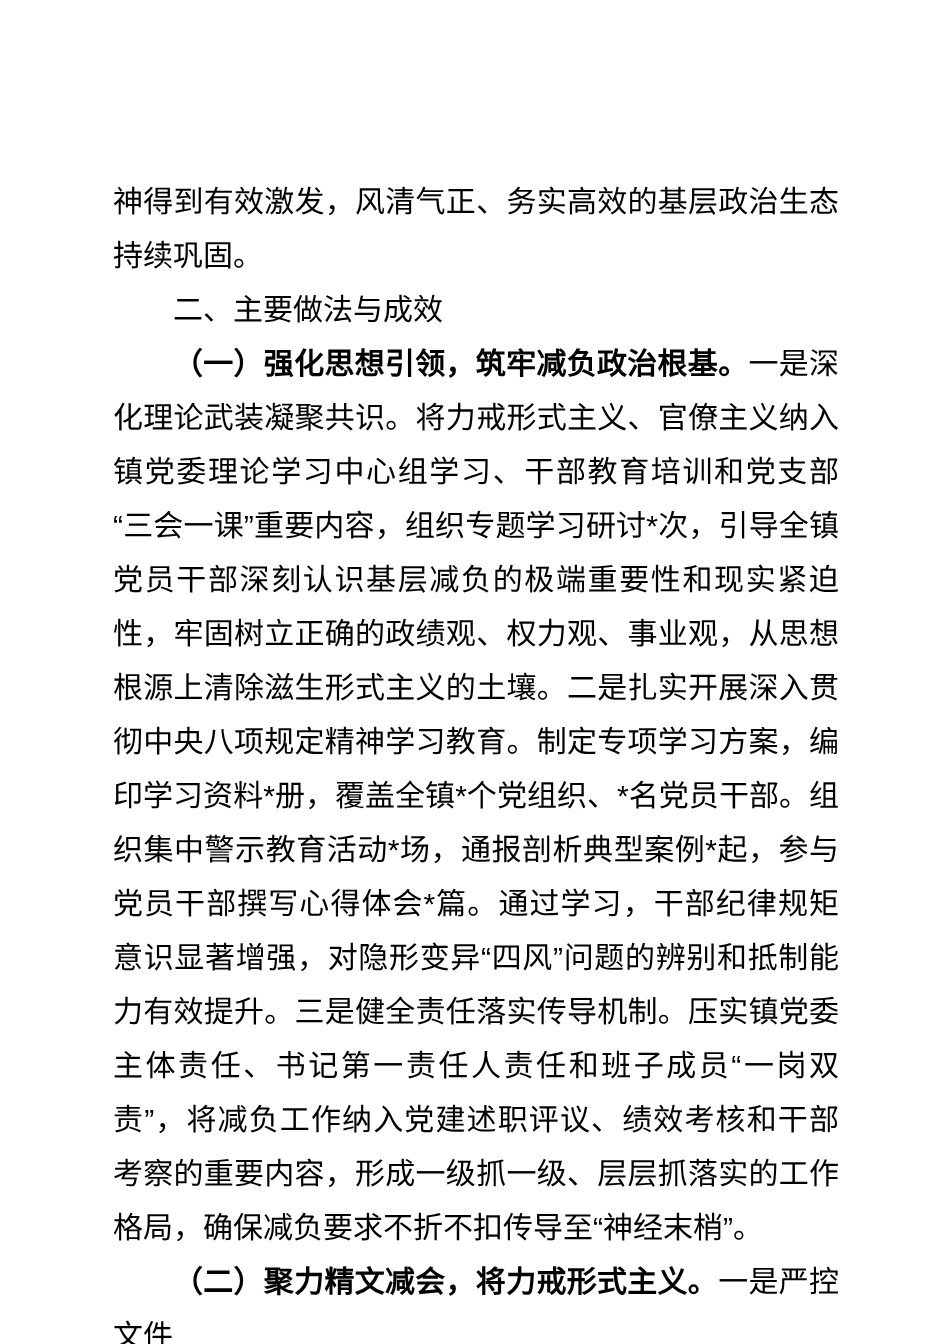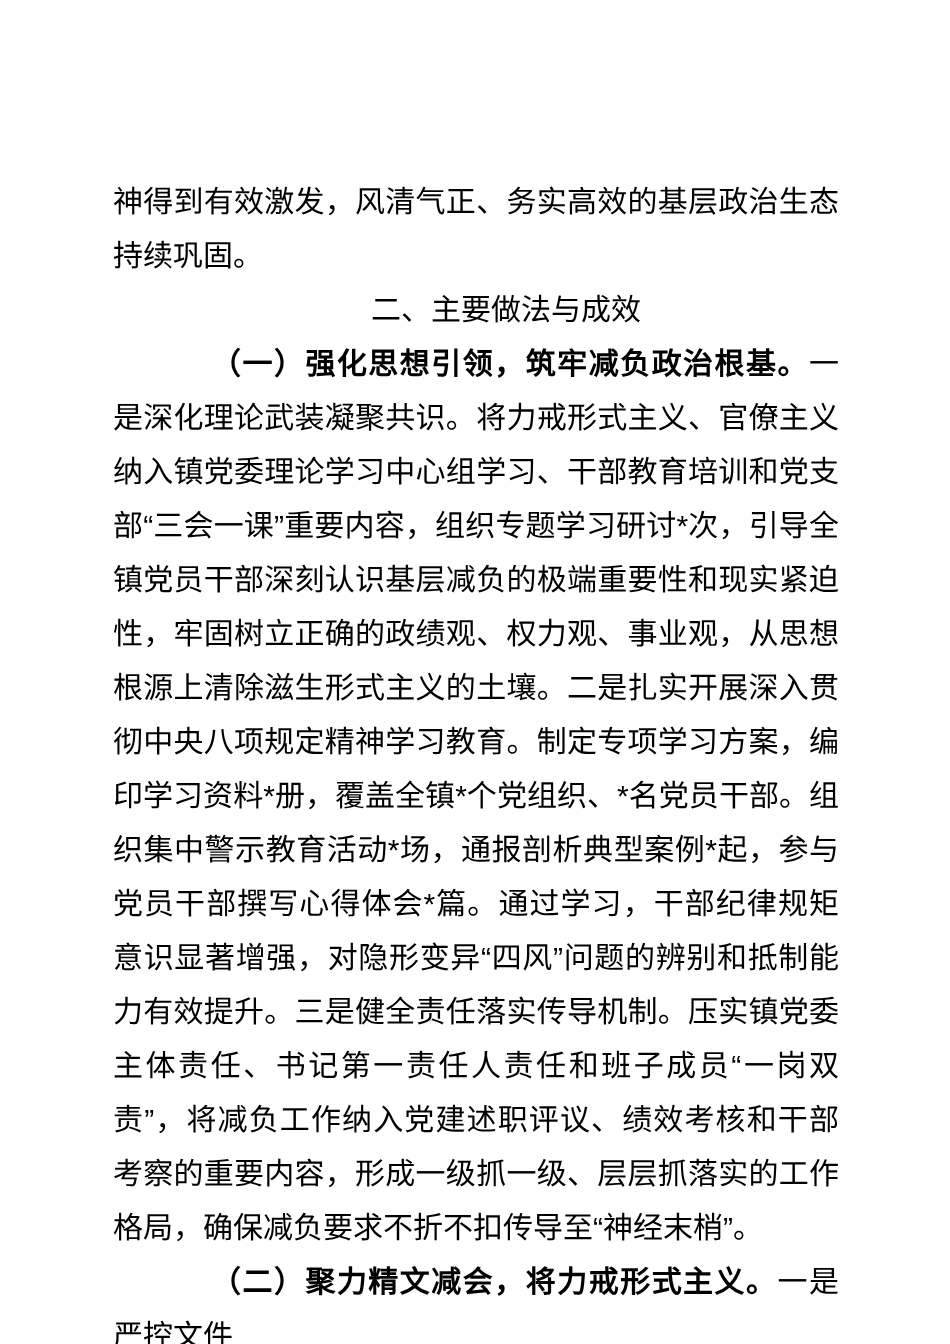--- a/index.html
+++ b/index.html
@@ -52,31 +52,30 @@
   }
 
   
   .para.indent {
     text-indent: 60px;
   }
 
   
   .lead-bold {
     font-weight: 700;
-    margin-left: 38px;
   }
 
   
   .section-heading {
     margin: 0;
     font-size: 30px;
     line-height: 54px;
     font-weight: 400;
     text-indent: 60px;
-    text-align: center;
+    text-align: left;
   }
 </style>
 </head>
 <body>
 
 <div class="page">
   <div class="page-body">
 
     <p class="para cont">神得到有效激发，风清气正、务实高效的基层政治生态持续巩固。</p>
 

